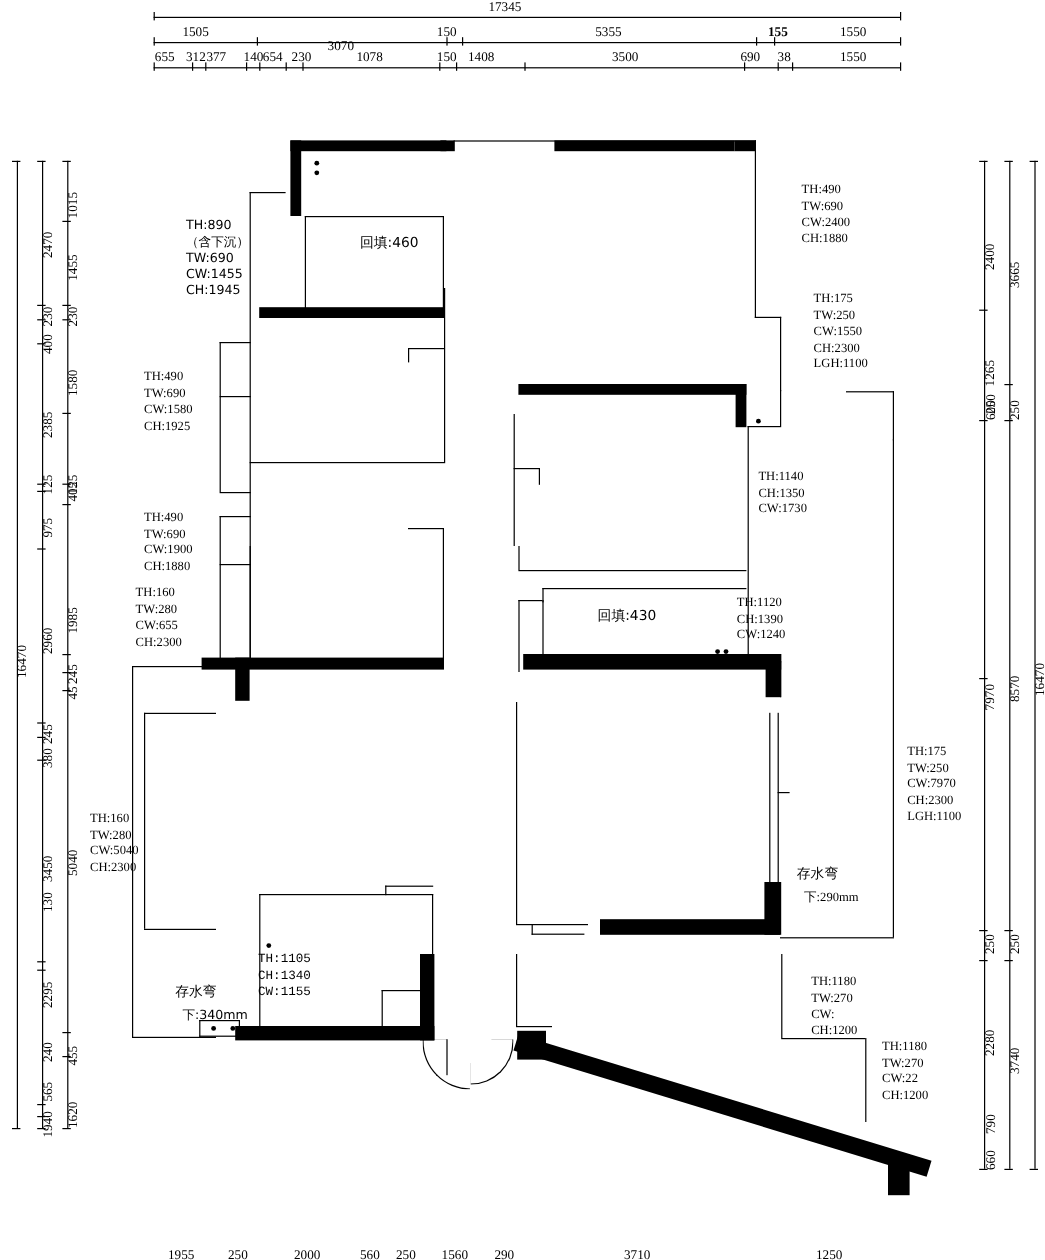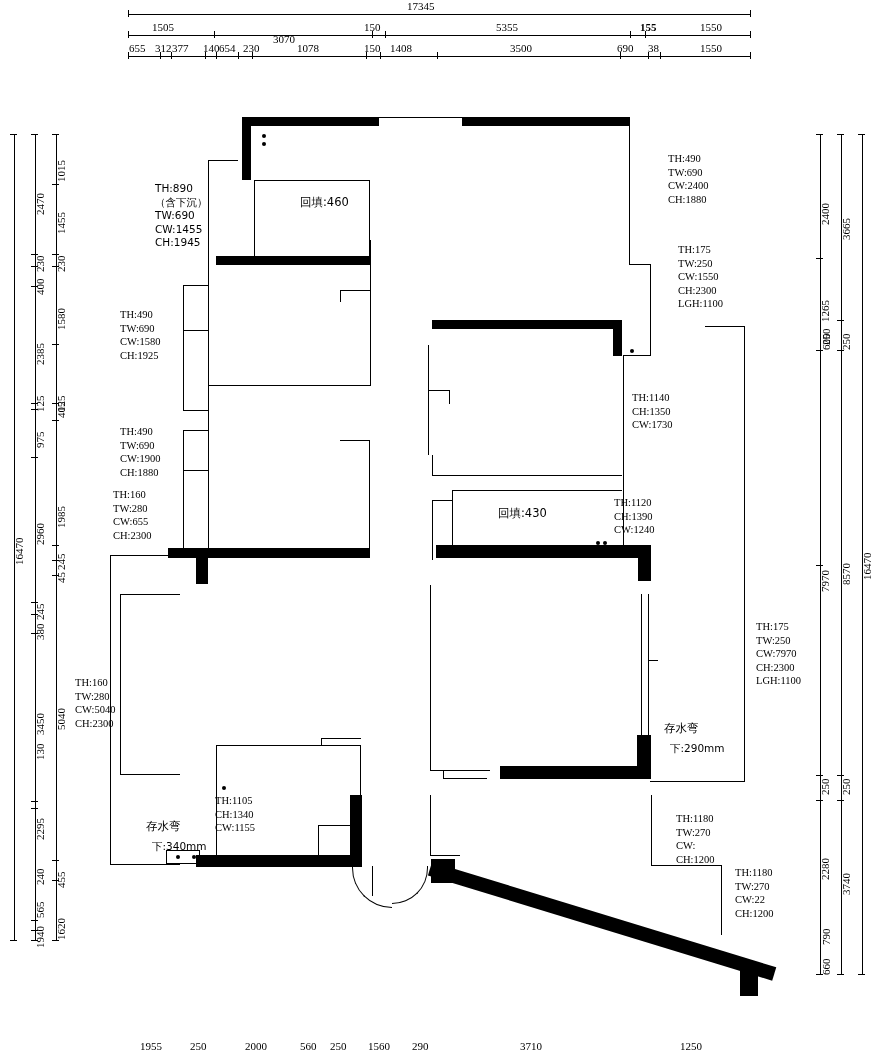--- a/index.html
+++ b/index.html
@@ -373,30 +373,30 @@
 CH:2300
 LGH:1100</div>
   <div class="note" style="left:676px;top:812px;">TH:1180
 TW:270
 CW:
 CH:1200</div>
   <div class="note" style="left:735px;top:866px;">TH:1180
 TW:270
 CW:22
 CH:1200</div>
-  <div class="note" style="left:215px;top:794px;">TH:1105
+  <div class="note" style="left:215px;top:794px;font-family:Liberation Mono, monospace;">TH:1105
 CH:1340
 CW:1155</div>
 
   <div class="note cjk" style="left:300px;top:196px;font-size:11.5px;">回填:460</div>
   <div class="note cjk" style="left:498px;top:507px;font-size:11.5px;">回填:430</div>
 
   <div>
     <div class="note cjk" style="left:664px;top:722px;font-size:11.5px;">存水弯</div>
-    <div class="note cjk" style="left:670px;top:742px;">下:290mm</div>
+    <div class="note cjk" style="left:670px;top:742px;font-family:Liberation Serif, serif;">下:290mm</div>
   </div>
 
   <div>
     <div class="note cjk" style="left:146px;top:820px;font-size:11.5px;">存水弯</div>
     <div class="note cjk" style="left:152px;top:840px;">下:340mm</div>
   </div>
 
 </div>
 
 </body></html>

